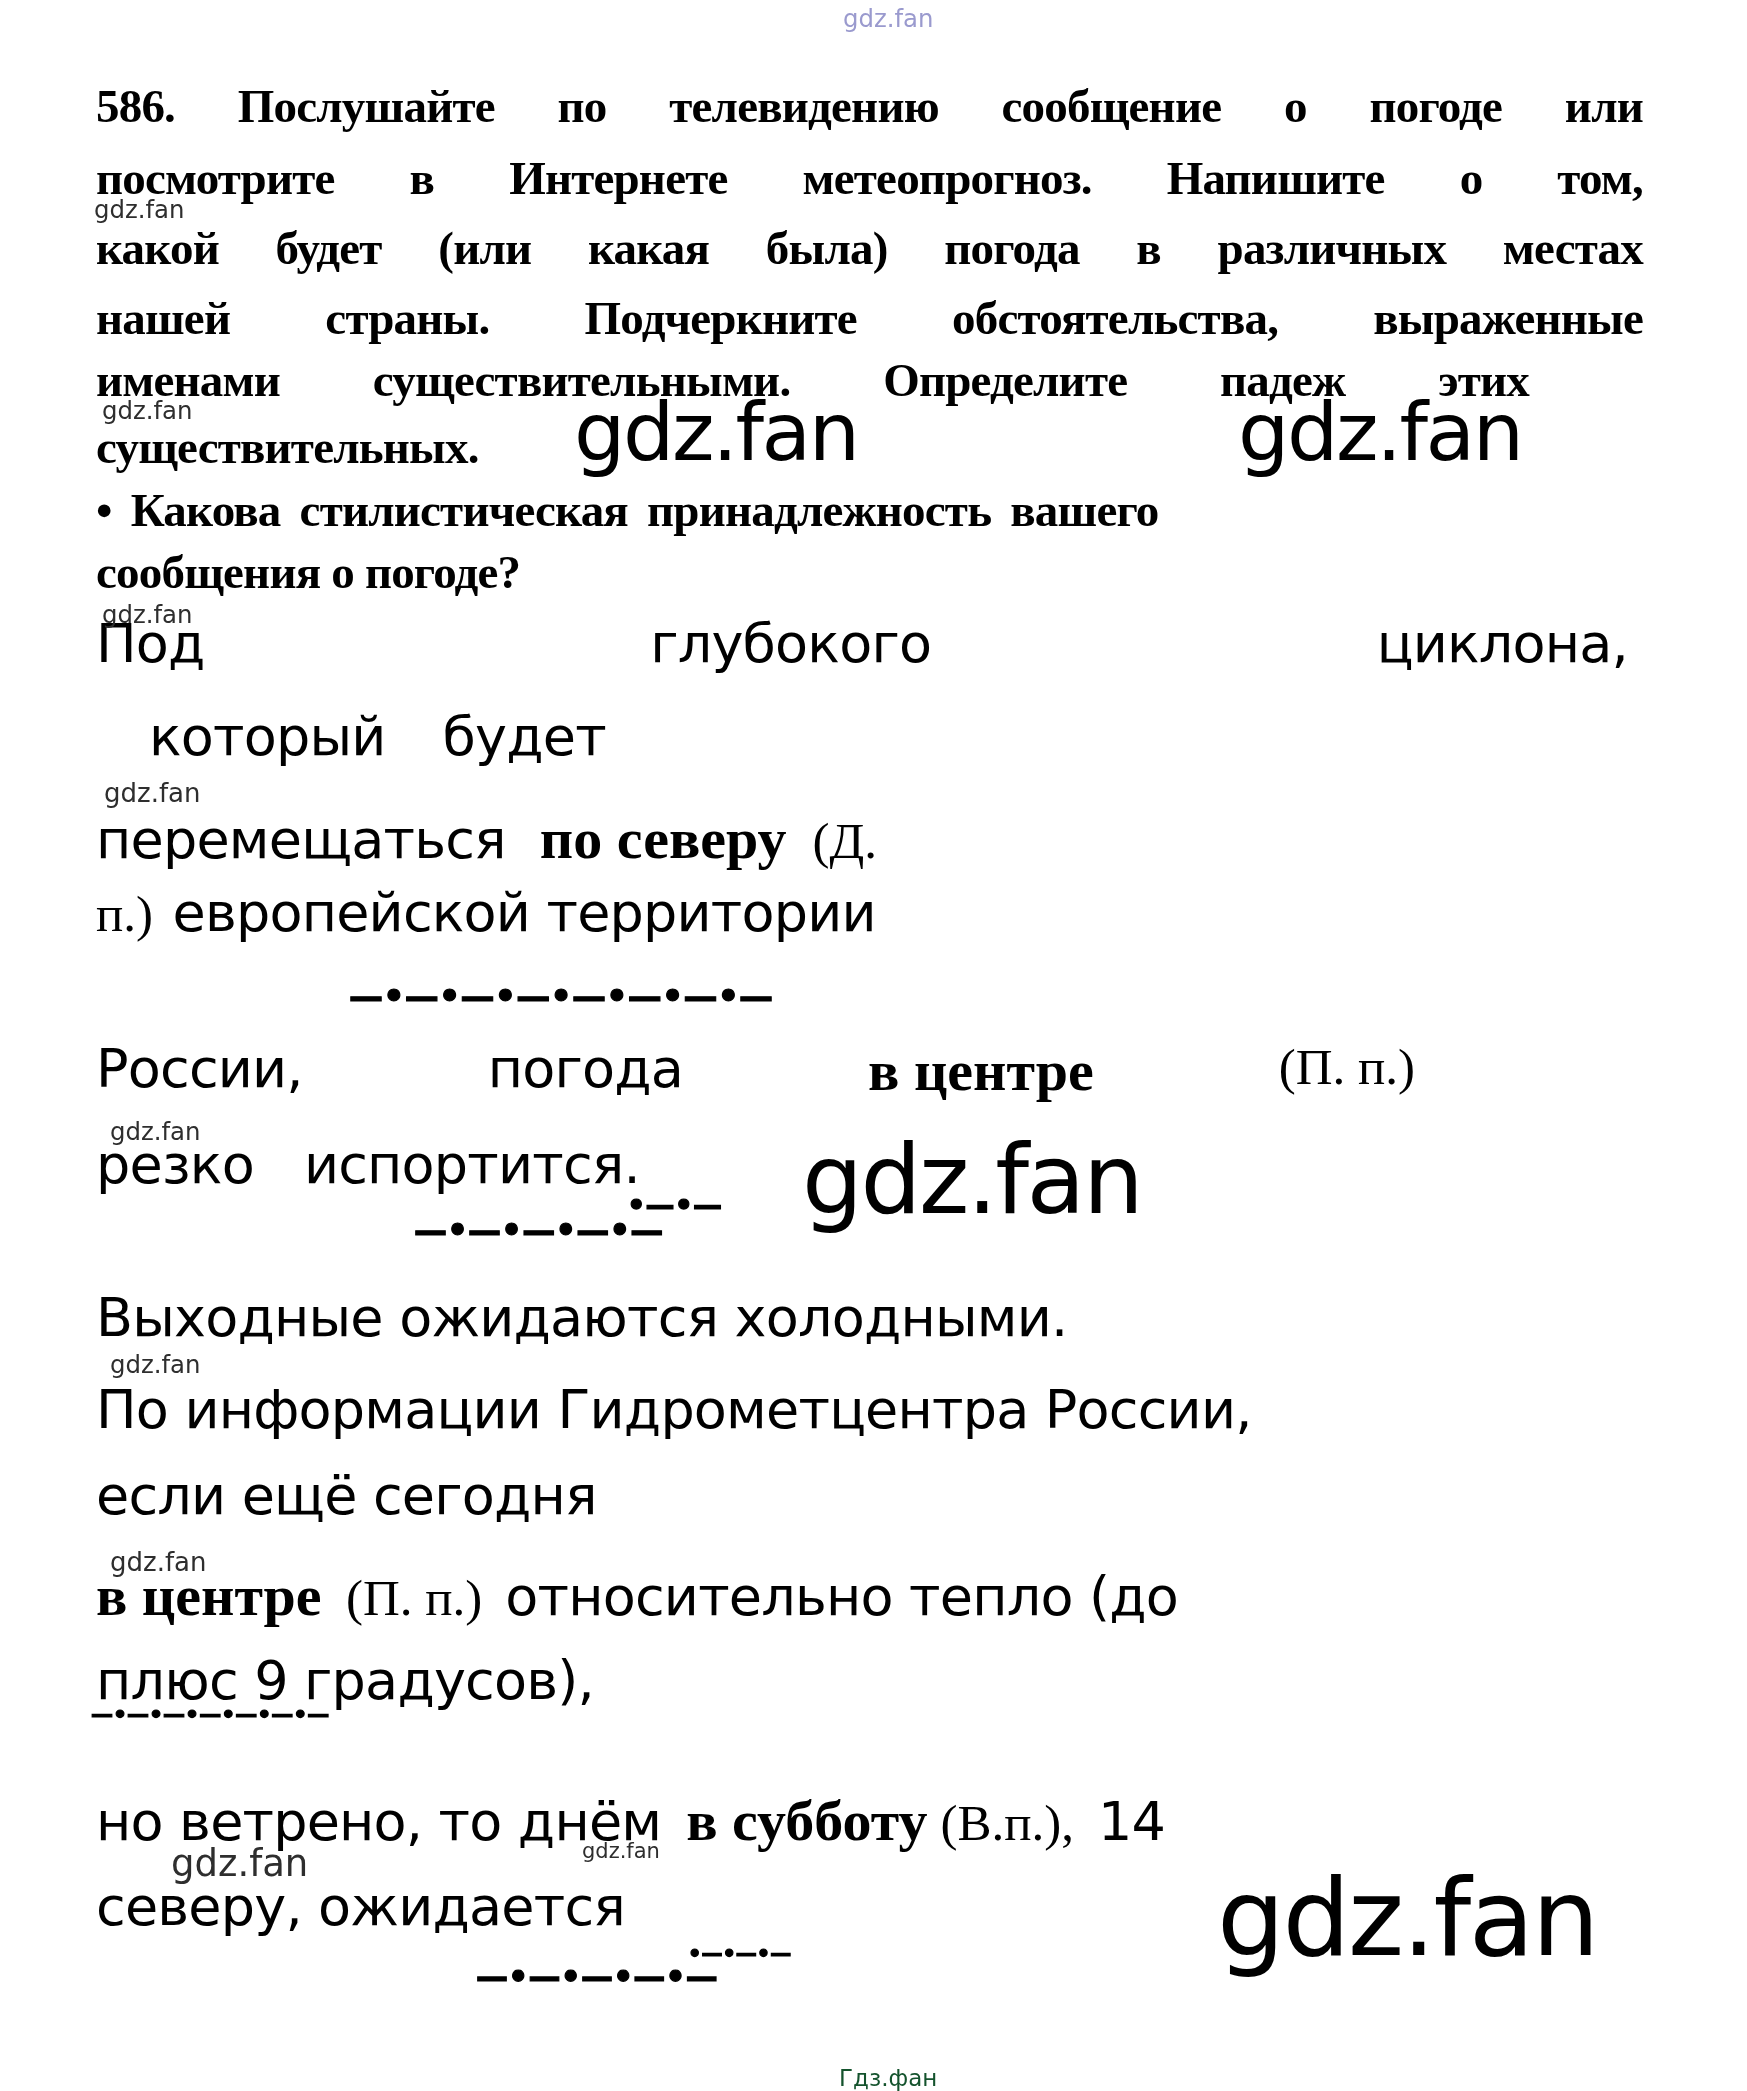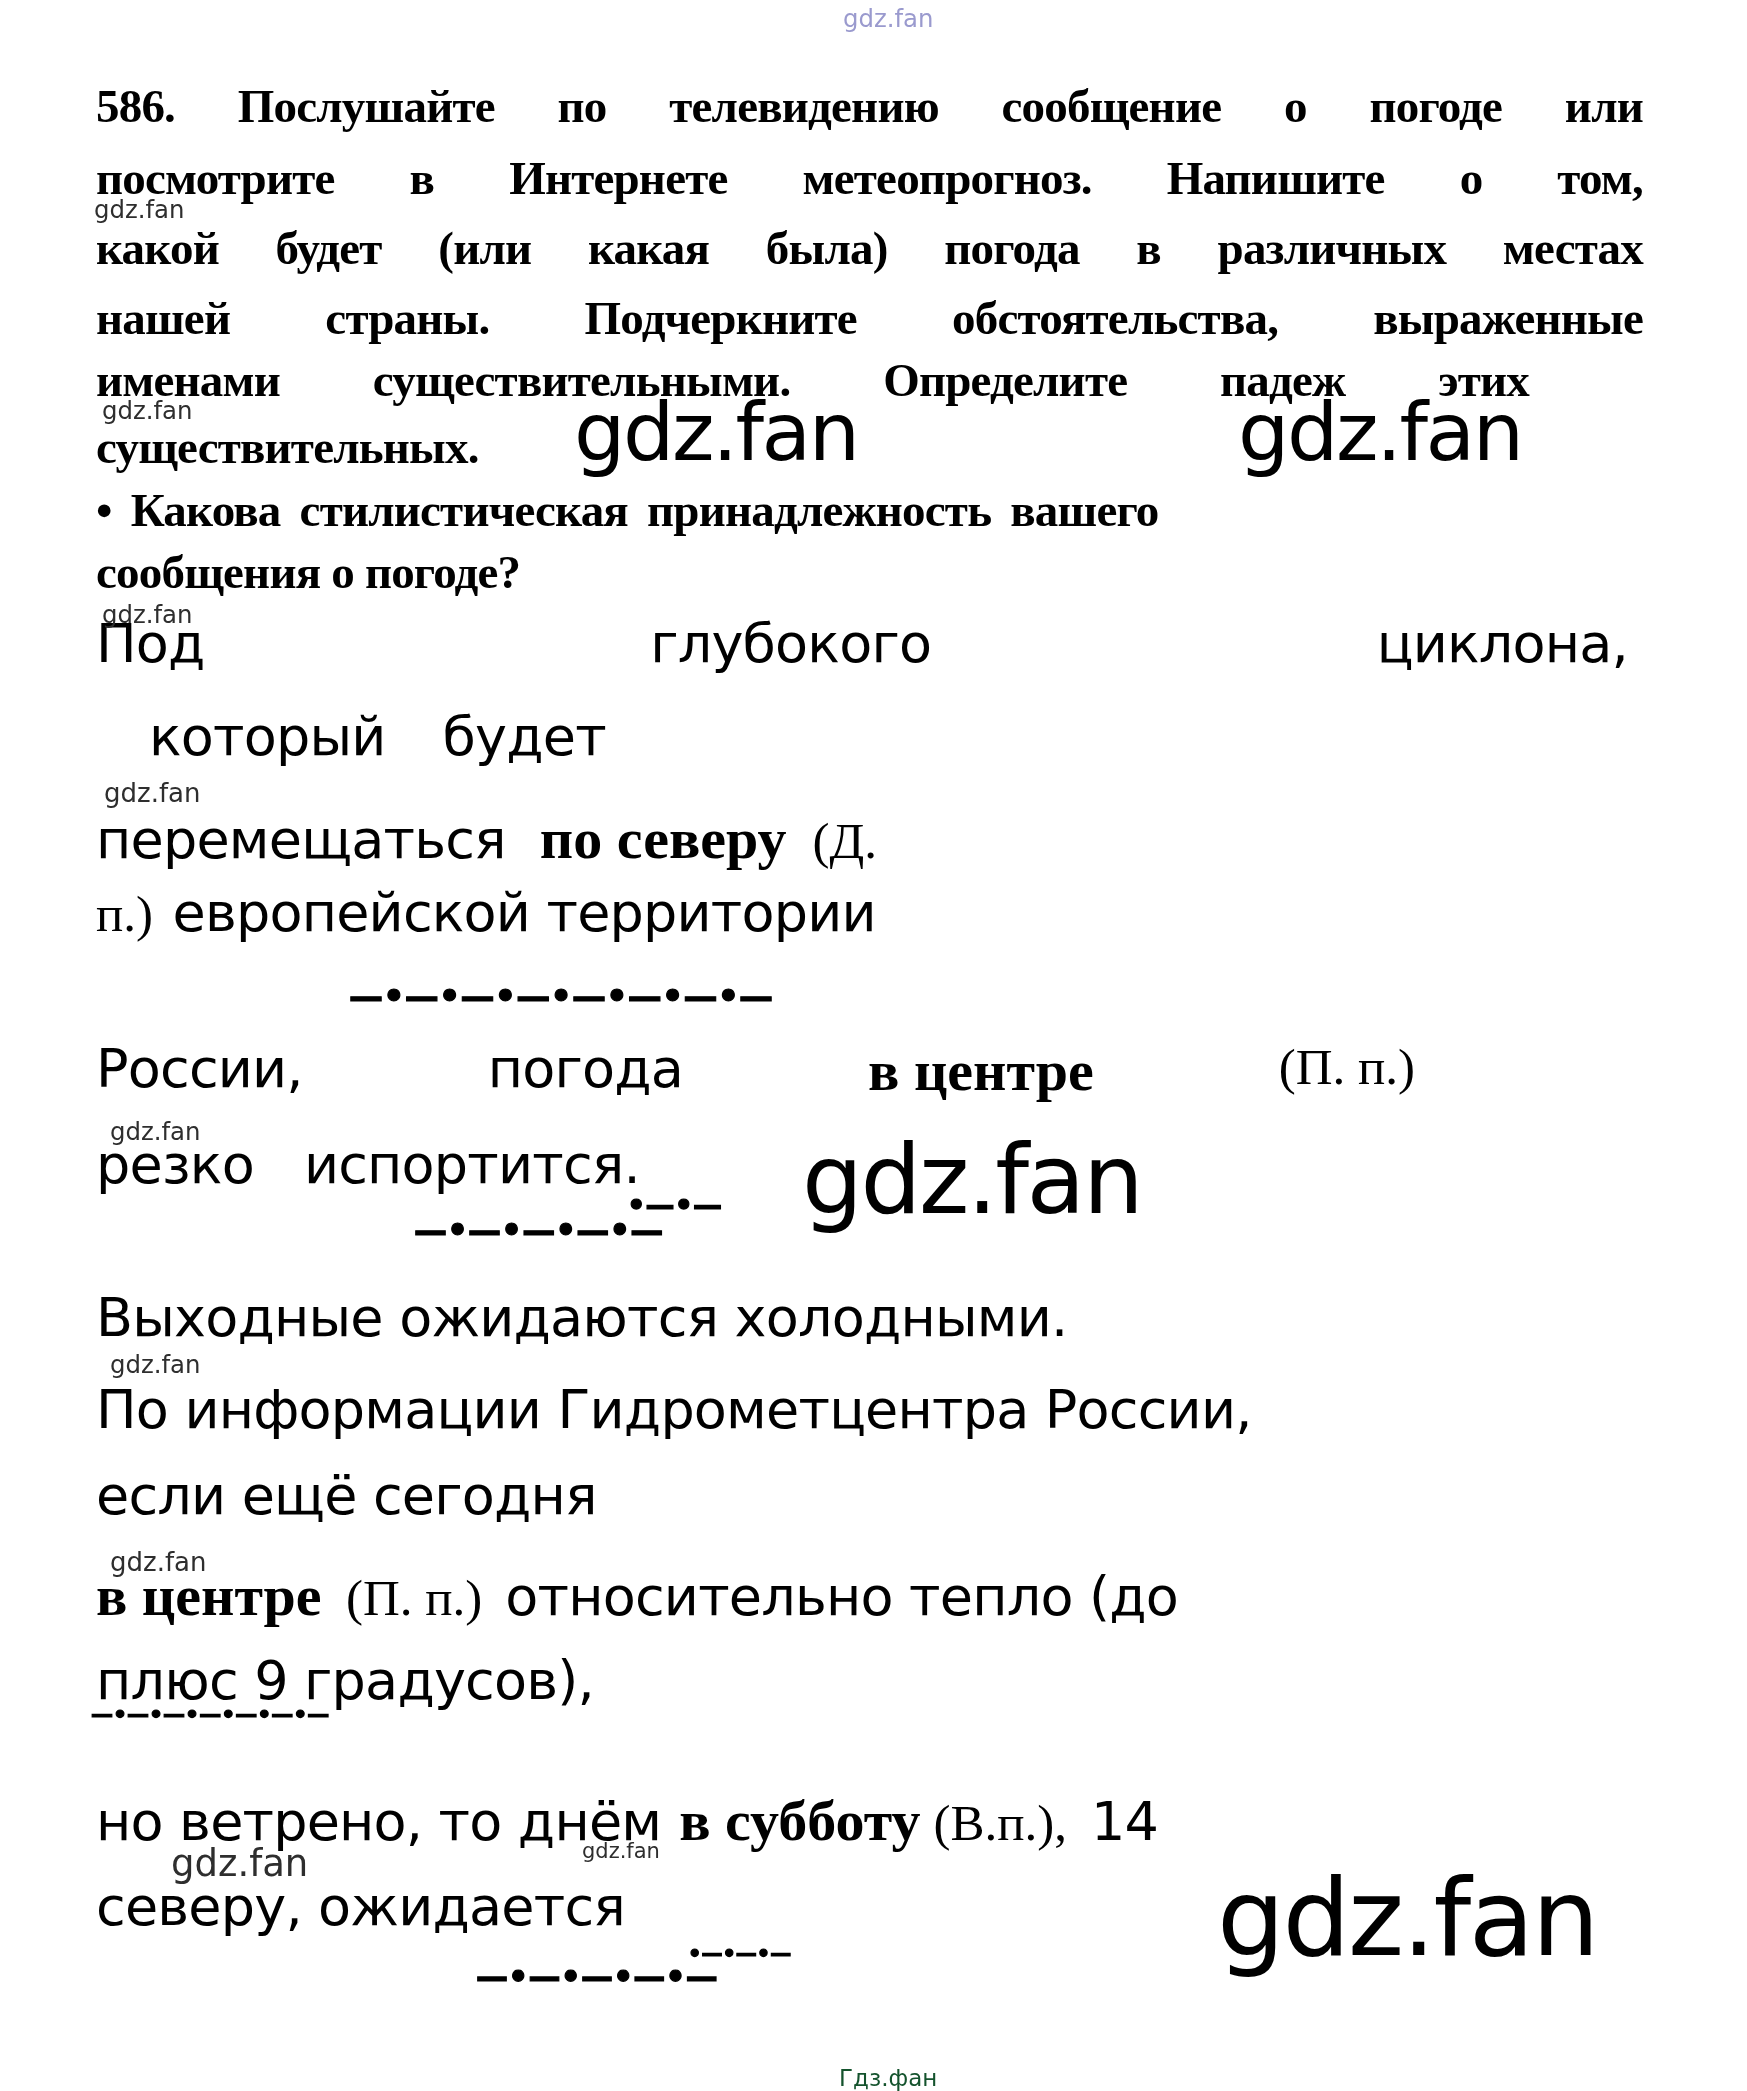--- a/index.html
+++ b/index.html
@@ -96,21 +96,21 @@
 
   <div class="b" style="top:1566px;">
     <span class="bold-serif">в центре</span><span class="case-serif" style="margin-left:24.4px;">(П. п.)</span><span style="margin-left:23px;">относительно тепло (до</span>
   </div>
 
   <div class="b" style="top:1653px;">плюс 9 градусов),</div>
 
   <div class="dash" style="left:91px; top:1704px; font-size:22px;">—•—•—•—•—•—•—</div>
 
   <div class="b" style="top:1791px;">
-    <span>но ветрено, то днём</span><span class="bold-serif" style="margin-left:18px;">в субботу</span><span class="case-serif" style="margin-left:13px;">(В.п.),</span><span style="margin-left:24px;">14</span>
+    <span>но ветрено, то днём</span><span class="bold-serif" style="margin-left:25px;">в субботу</span><span class="case-serif" style="margin-left:13px;">(В.п.),</span><span style="margin-left:24px;">14</span>
   </div>
 
   <div class="b" style="top:1879px;">северу, ожидается</div>
   <div class="wm-big" style="left:1217px; top:1865px; font-size:107px;">gdz.fan</div>
 
   <div class="dash" style="left:688px; top:1944px; font-size:21px;">•—•—•—</div>
   <div class="dash" style="left:476px; top:1961px; font-size:32px;">—•—•—•—•—</div>
 
   <div class="wm-small" style="left:94px; top:195px;">gdz.fan</div>
   <div class="wm-small" style="left:102px; top:396px;">gdz.fan</div>

